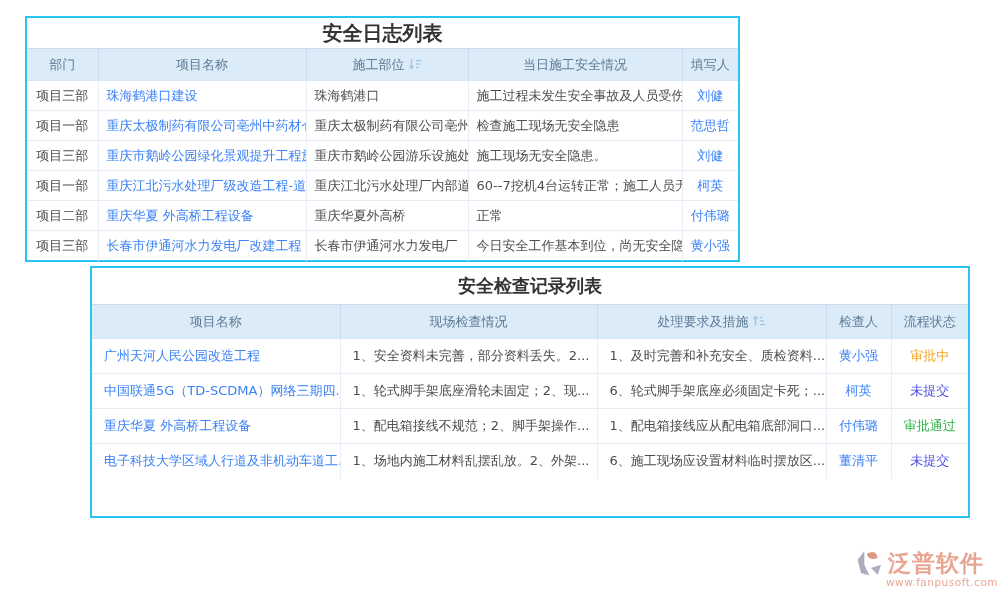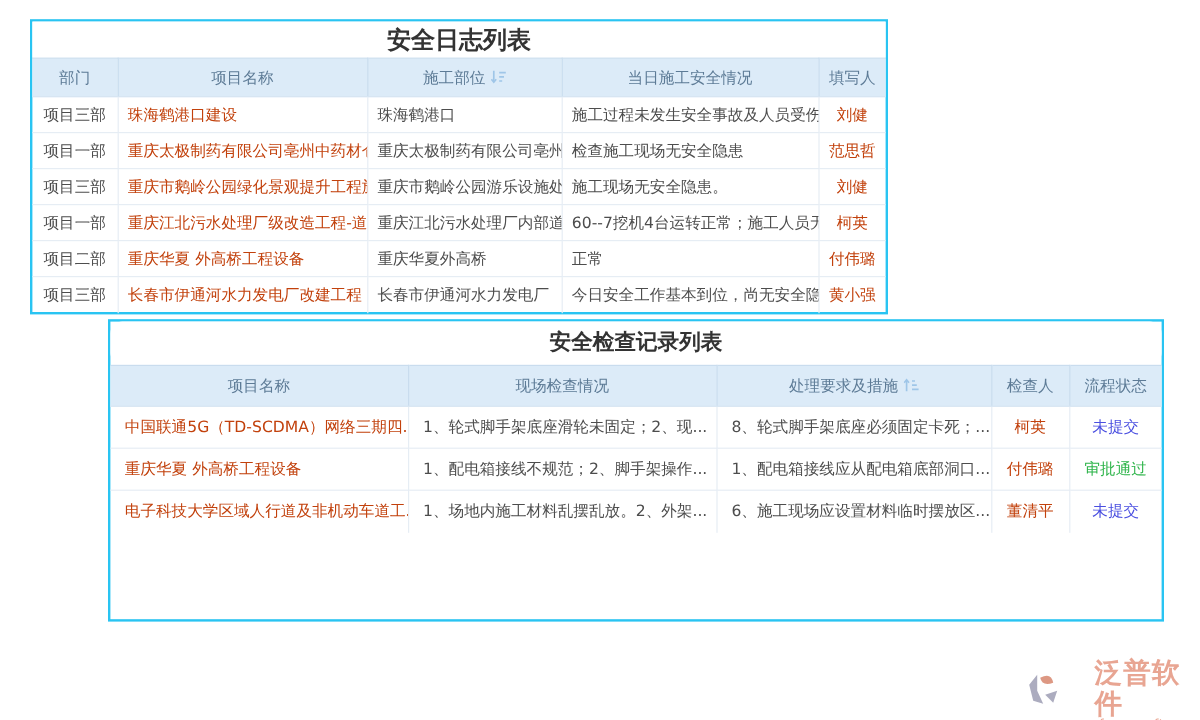--- a/index.html
+++ b/index.html
@@ -19,26 +19,26 @@
   #log-table th { height:32px; }
   #insp-table th { height:34px; }
   td { font-size:13px; color:#4d4d4d; border-right:1px solid #e6edf4;
        border-bottom:1px solid #e6edf4; white-space:nowrap; overflow:hidden;
        text-overflow:clip; padding:0 8px; }
   td:last-child { border-right:none; }
   tr:last-child td { border-bottom:none; }
   #log-table td { height:30px; }
   #insp-table td { height:35px; padding:0 12px; }
   .c { text-align:center; }
-  .link { color:#c2410c; cursor:pointer; }
+  .link { color:#3b82f6; cursor:pointer; }
   .status { font-size:13px; }
   .sort-ico { display:inline-block; vertical-align:-1px; margin-left:4px; }
   
   #footer-brand { position:absolute; left:856px; top:548px; width:135px; height:44px; }
-  .brand-row { display:flex; align-items:center;gap:24px; }
+  .brand-row { display:flex; align-items:center; }
   .brand-name { font-size:23px; font-weight:bold; color:#e59680; letter-spacing:1px;
                 opacity:.85; line-height:26px; }
   .brand-url { font-size:10.5px; color:#e59680; opacity:.85; letter-spacing:.5px;
                margin-top:-2px; padding-left:30px; }
   .logo-mark { width:30px; height:30px; margin-right:2px; flex:0 0 auto; }
 </style>
 </head>
 <body>
 
 <div class="tbl-wrap" id="log-table-wrap">
@@ -137,23 +137,30 @@
                 <line x1="7" y1="6" x2="11" y2="6"></line>
                 <line x1="7" y1="9.5" x2="12.5" y2="9.5"></line>
               </g>
             </svg></th>
         <th>检查人</th>
         <th>流程状态</th>
       </tr>
     </thead>
     <tbody id="insp-body">
       <tr>
+        <td class="link">广州天河人民公园改造工程</td>
+        <td>1、安全资料未完善，部分资料丢失。2...</td>
+        <td>1、及时完善和补充安全、质检资料...</td>
+        <td class="c link">黄小强</td>
+        <td class="c status" style="color: rgb(245, 166, 35);">审批中</td>
+      </tr>
+      <tr>
         <td class="link">中国联通5G（TD-SCDMA）网络三期四...</td>
         <td>1、轮式脚手架底座滑轮未固定；2、现...</td>
-        <td>8、轮式脚手架底座必须固定卡死；...</td>
+        <td>6、轮式脚手架底座必须固定卡死；...</td>
         <td class="c link">柯英</td>
         <td class="c status" style="color: rgb(74, 79, 224);">未提交</td>
       </tr>
       <tr>
         <td class="link">重庆华夏 外高桥工程设备</td>
         <td>1、配电箱接线不规范；2、脚手架操作...</td>
         <td>1、配电箱接线应从配电箱底部洞口...</td>
         <td class="c link">付伟璐</td>
         <td class="c status" style="color: rgb(46, 180, 74);">审批通过</td>
       </tr>

